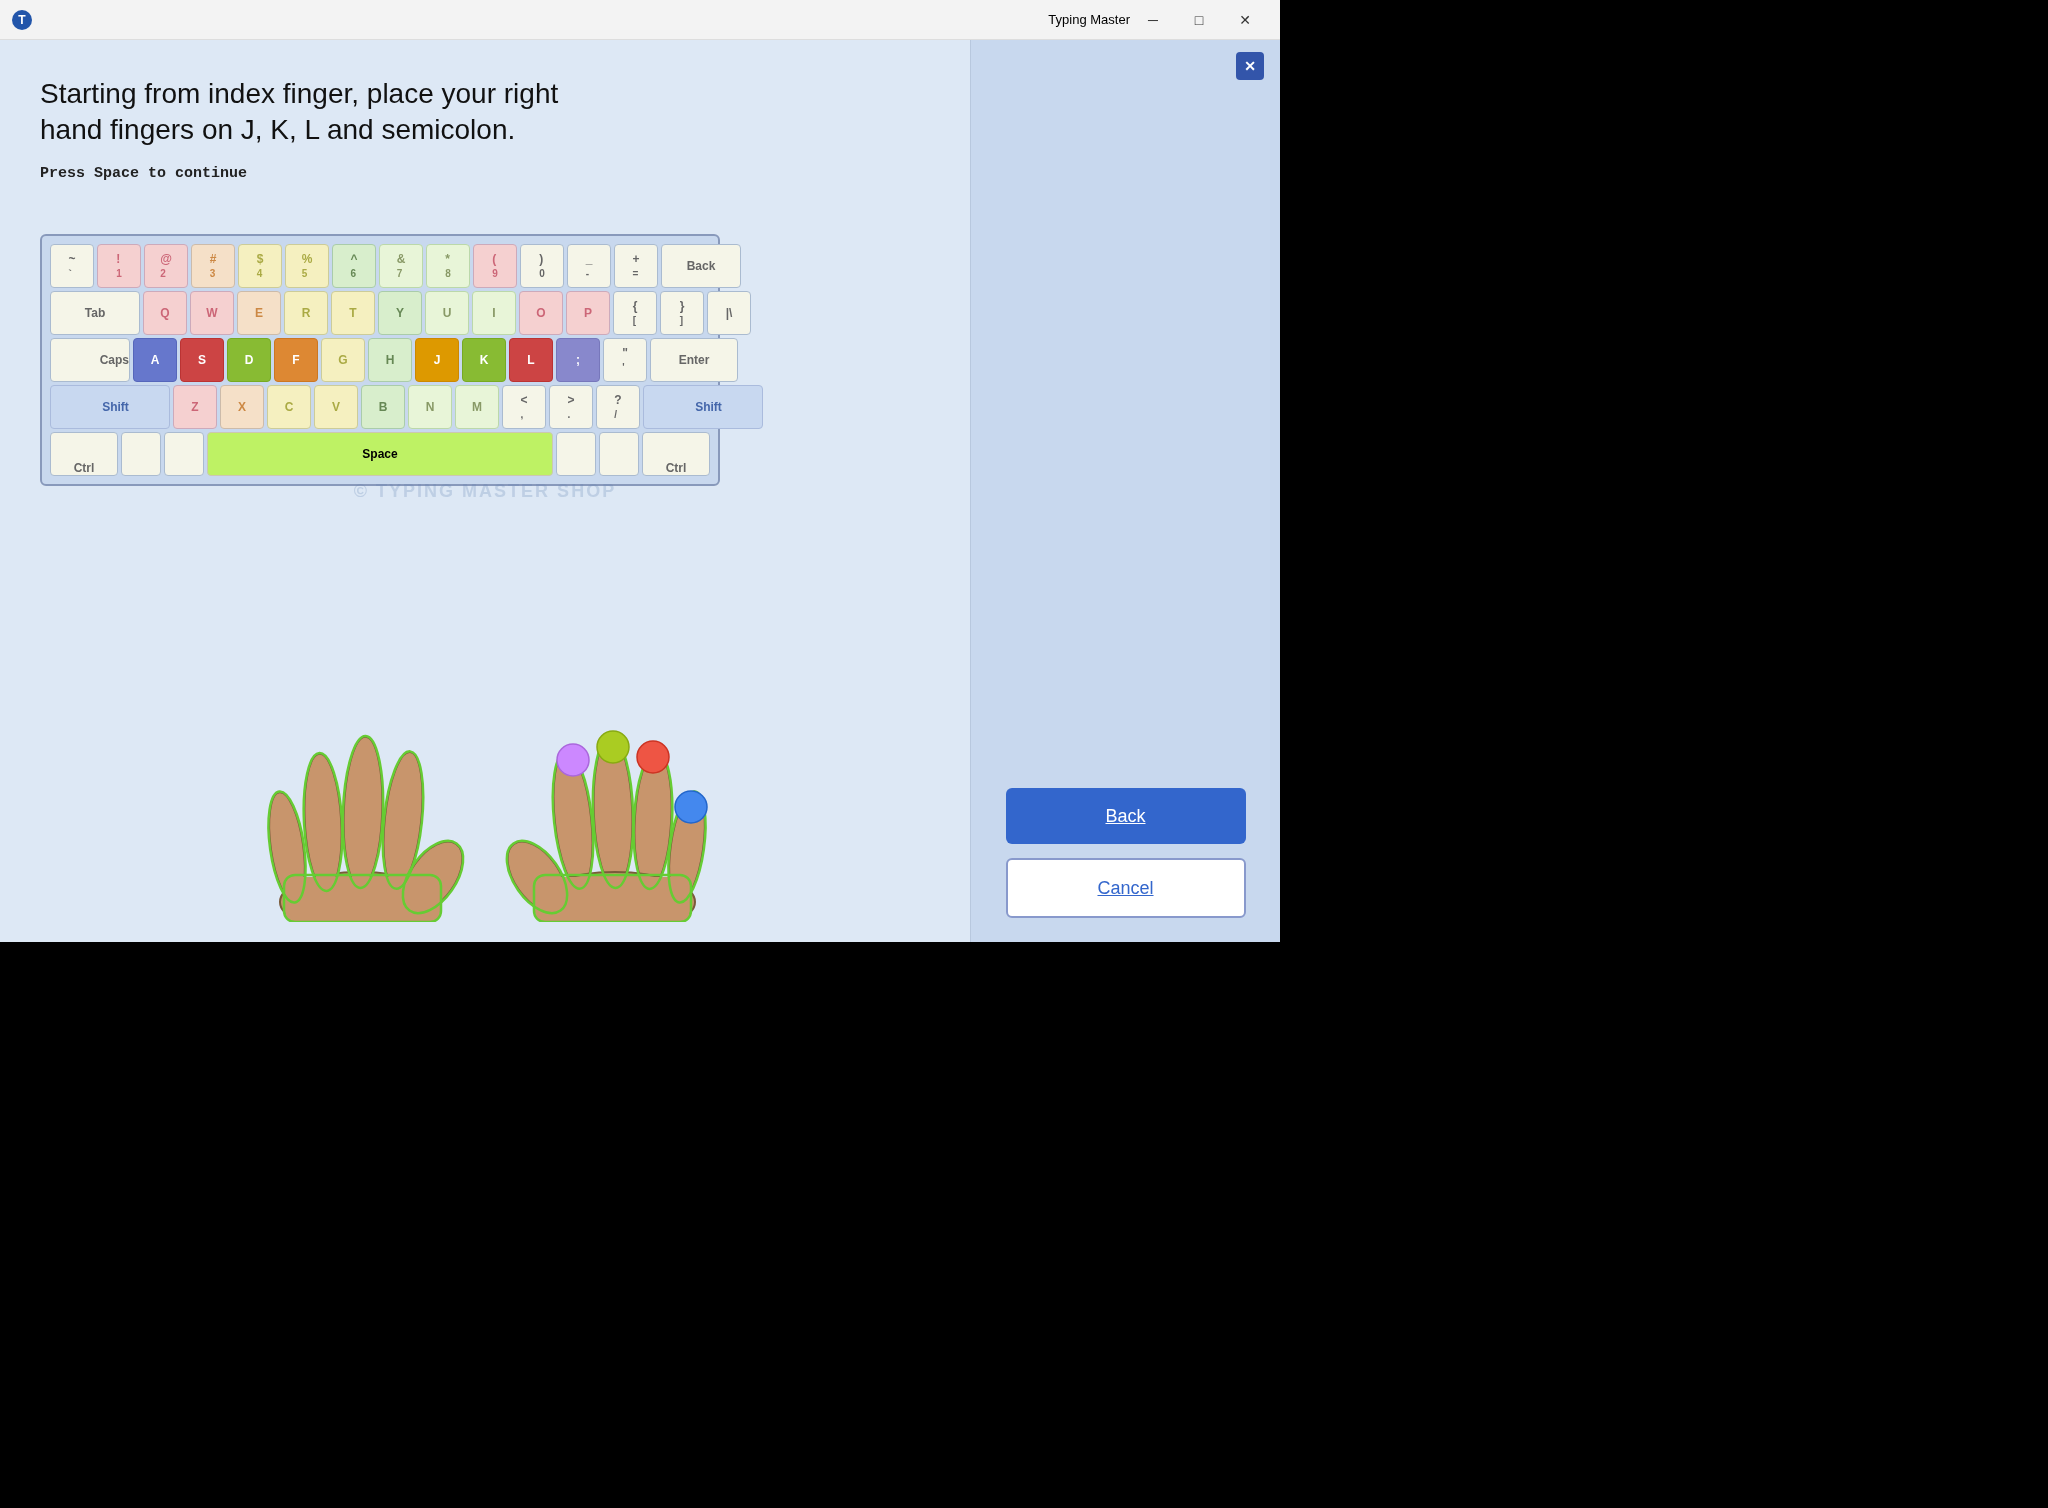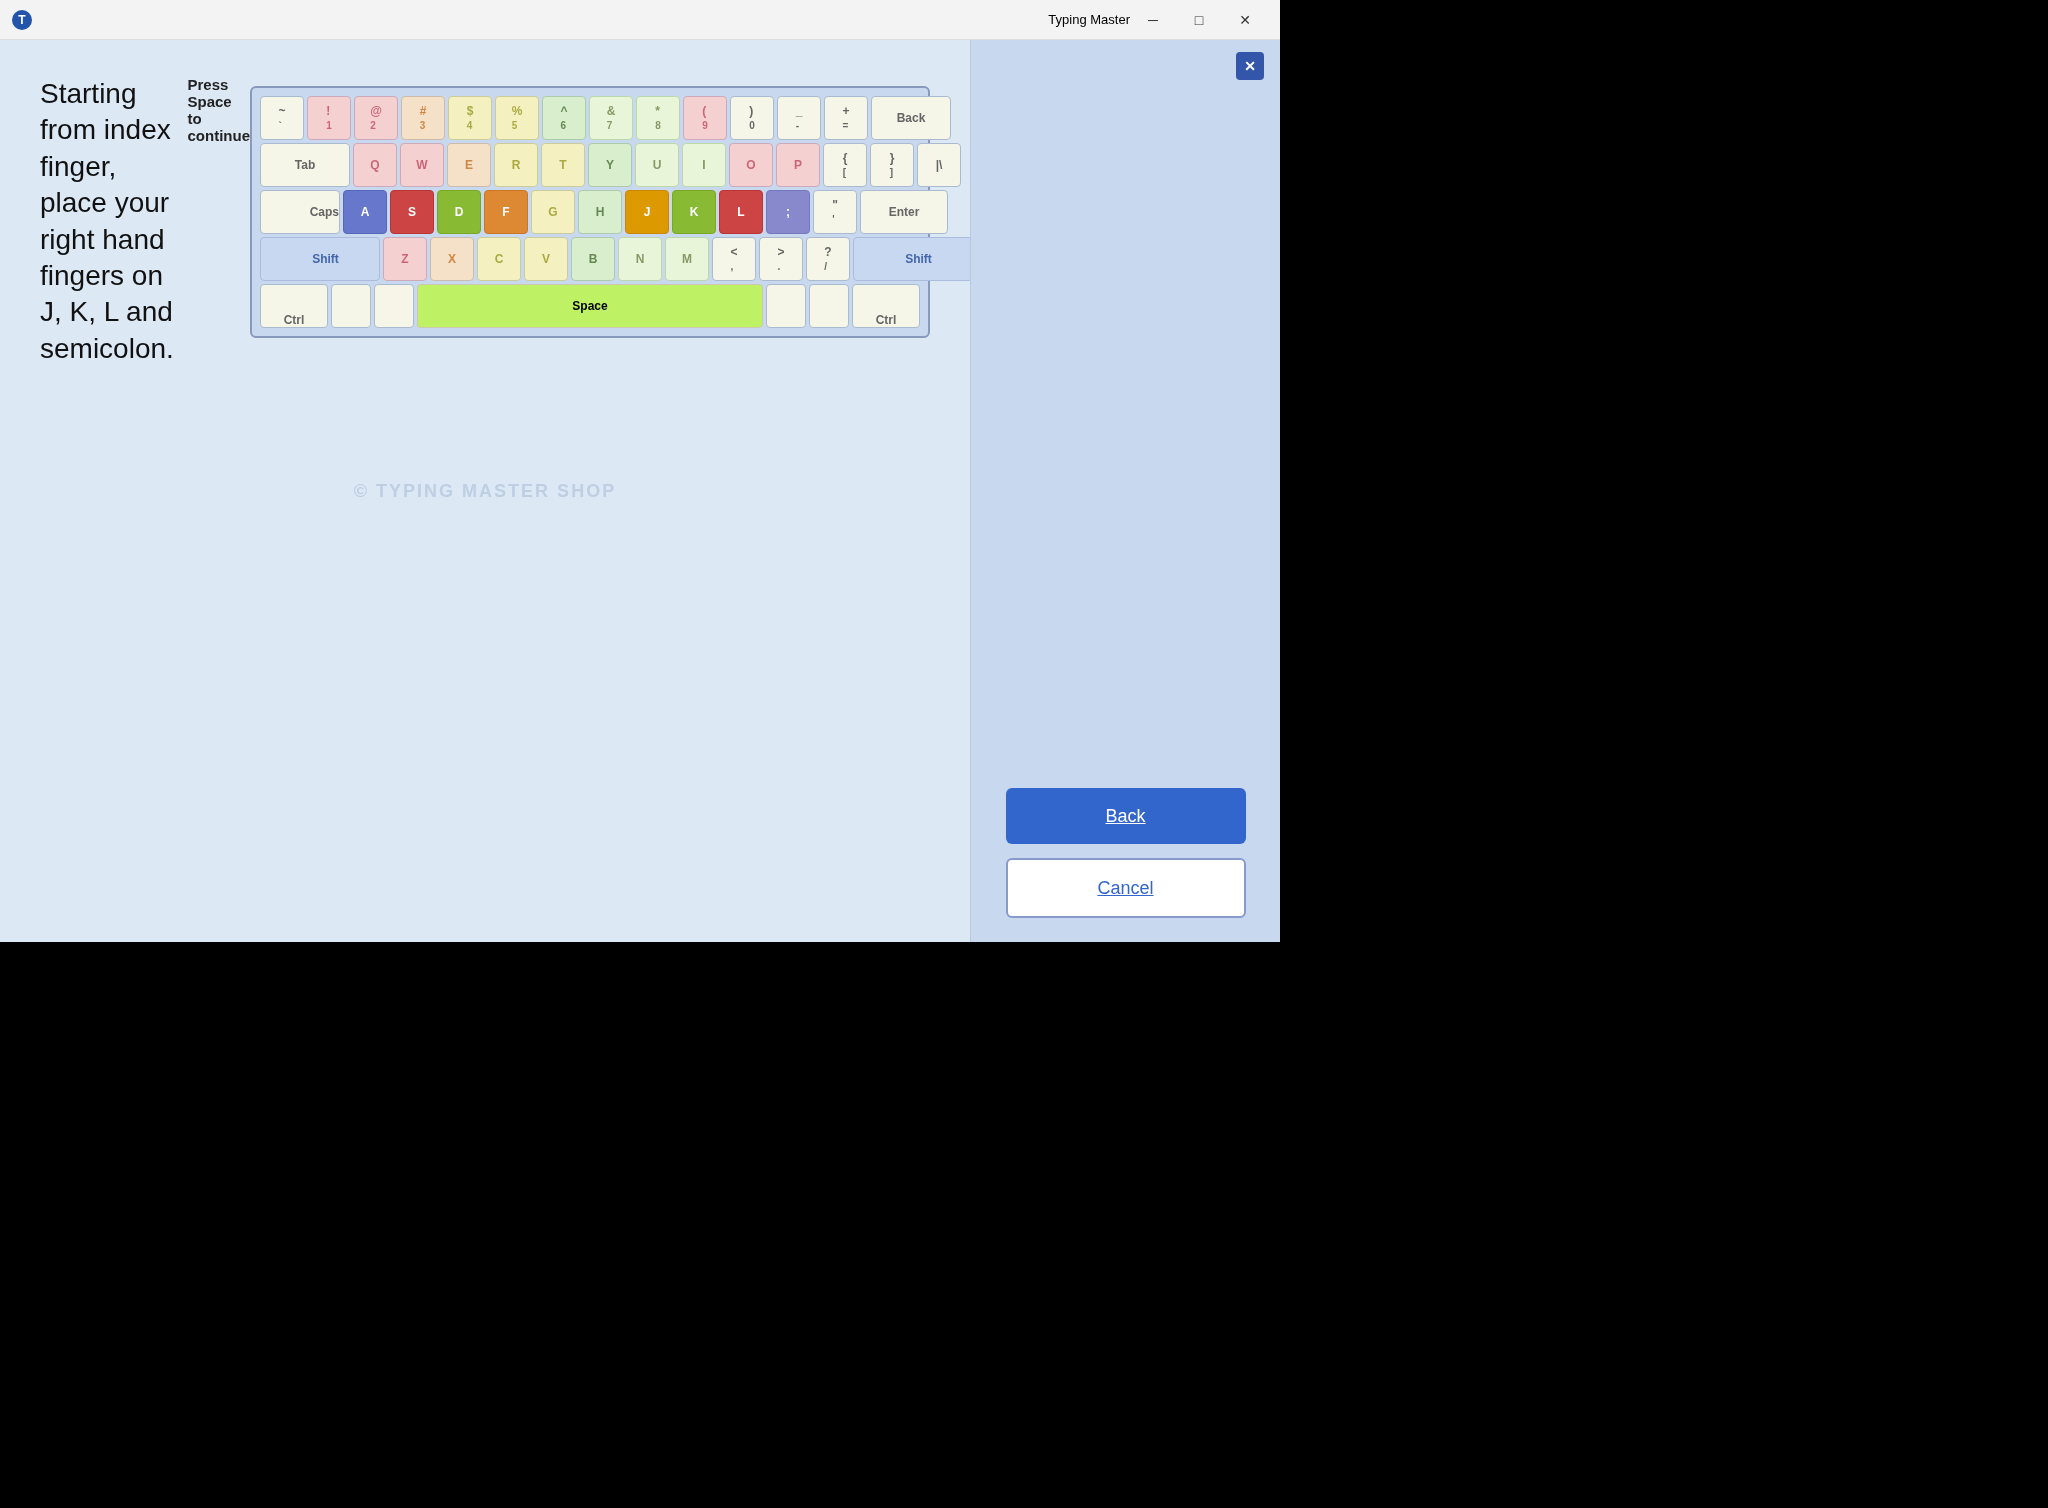--- a/index.html
+++ b/index.html
@@ -61,39 +61,40 @@
       display: flex;
       height: calc(942px - 40px);
       background: #dde8f5;
     }
 
     
     .left-panel {
       flex: 1;
       padding: 36px 40px 20px 40px;
       display: flex;
-      flex-direction: row;
+      flex-direction: column;
       position: relative;
       overflow: hidden;
     }
 
     .instruction-text {
       font-size: 28px;
       font-weight: 400;
       color: #111;
       line-height: 1.3;
       margin-bottom: 16px;
       max-width: 580px;
     }
 
     .press-space-text {
       font-size: 15px;
       font-weight: 700;
       color: #222;
-      margin-bottom: 14px;
+      margin-bottom: 42px;
+      font-family: Liberation Mono, monospace;
     }
 
     
     .keyboard-container {
       margin-top: 10px;
       width: 100%;
       max-width: 680px;
     }
 
     .keyboard {

